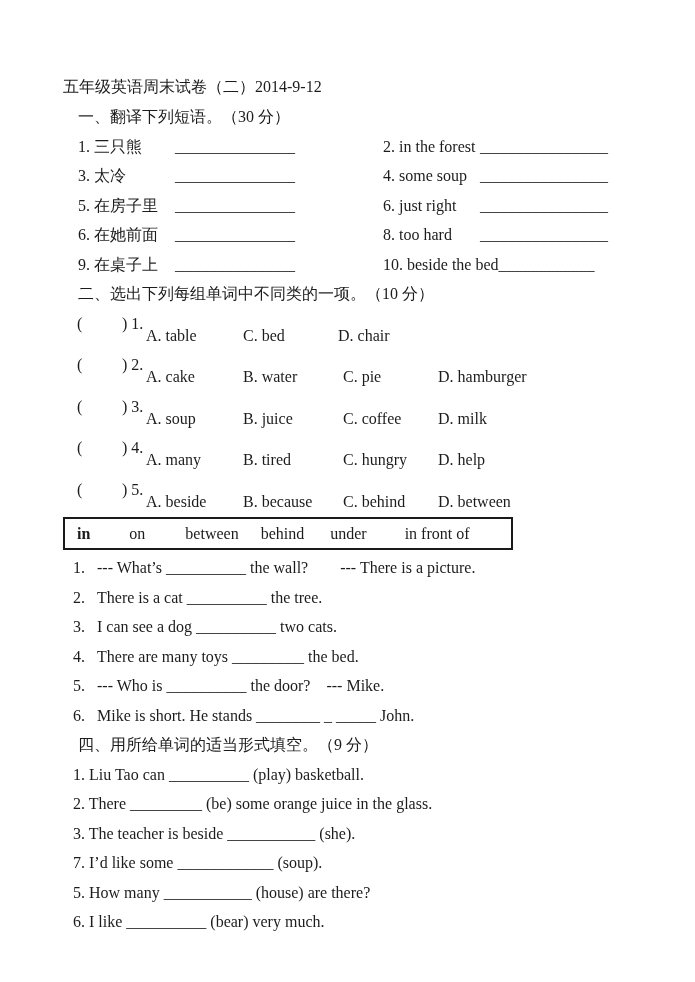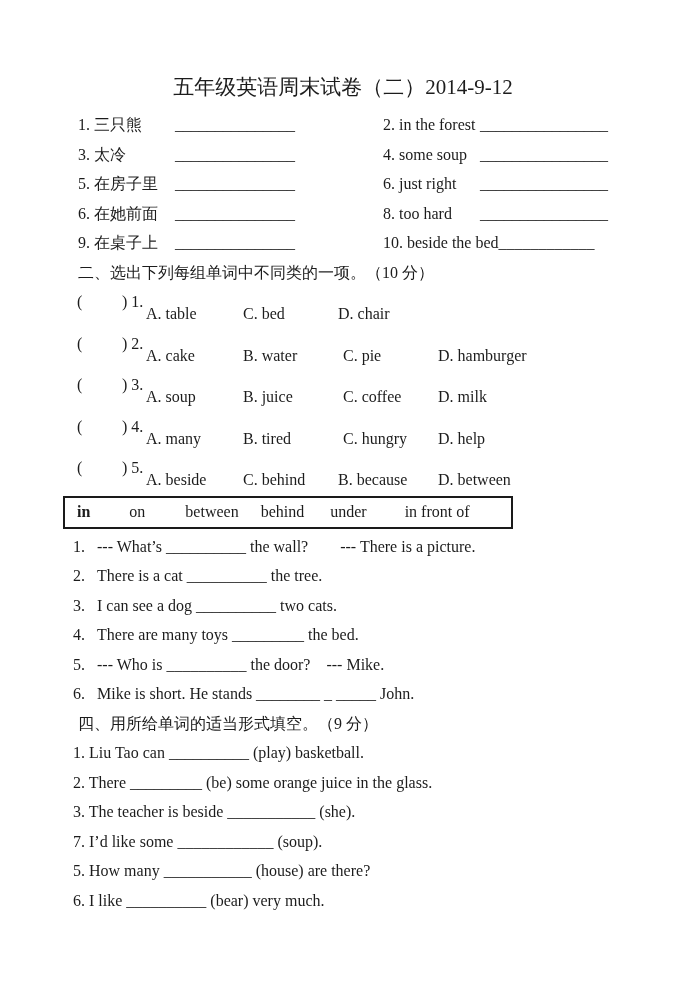--- a/index.html
+++ b/index.html
@@ -11,24 +11,23 @@
   }
   .page {
     box-sizing: border-box;
     width: 695px; height: 982px;
     padding: 72px 18px 0 63px;
     background: #ffffff;
     overflow: hidden;
   }
   .title {
     width: 560px;
-    text-align: center;
-    font-size: 21px;
+    font-size: 16px;
     line-height: 30px;
-    margin-bottom: 8px;
+    margin-bottom: 0;
     white-space: pre-wrap;
   }
   .line {
     font-size: 16px;
     line-height: 29.5px;
     white-space: pre-wrap;
   }
   .header  { margin-left: 15px; }
   
   .s1row   { display: flex; margin-left: 15px; }
@@ -66,20 +65,21 @@
   
   .s4item { margin-left: 10px; }
 </style>
 </head>
 <body>
 
 <div class="page">
 
   <div class="title">五年级英语周末试卷（二）2014-9-12</div>
 
+  <div class="line header">一、翻译下列短语。（30 分）</div>
 
   <div class="line s1row">
     <span class="s1cell-left">
       <span class="s1label">1. 三只熊</span><span class="blank">_______________</span>
     </span>
     <span class="s1cell-right">
       <span class="s1label">2. in the forest</span><span class="blank">________________</span>
     </span>
   </div>
   <div class="line s1row">
@@ -123,21 +123,21 @@
   <div class="line mcrow">
     <span class="mc-paren">(</span><span class="mc-close">) 2.</span><span class="opt opt-a">A. cake</span><span class="opt opt-b">B. water</span><span class="opt opt-c">C. pie</span><span class="opt opt-d">D. hamburger</span>
   </div>
   <div class="line mcrow">
     <span class="mc-paren">(</span><span class="mc-close">) 3.</span><span class="opt opt-a">A. soup</span><span class="opt opt-b">B. juice</span><span class="opt opt-c">C. coffee</span><span class="opt opt-d">D. milk</span>
   </div>
   <div class="line mcrow">
     <span class="mc-paren">(</span><span class="mc-close">) 4.</span><span class="opt opt-a">A. many</span><span class="opt opt-b">B. tired</span><span class="opt opt-c">C. hungry</span><span class="opt opt-d">D. help</span>
   </div>
   <div class="line mcrow">
-    <span class="mc-paren">(</span><span class="mc-close">) 5.</span><span class="opt opt-a">A. beside</span><span class="opt opt-c">C. behind</span><span class="opt opt-b">B. because</span><span class="opt opt-d">D. between</span>
+    <span class="mc-paren">(</span><span class="mc-close">) 5.</span><span class="opt opt-a">A. beside</span><span class="opt opt-b">B. because</span><span class="opt opt-c">C. behind</span><span class="opt opt-d">D. between</span>
   </div>
 
 
   <div class="prep-box">
     <span>in</span>
     <span>on</span>
     <span>between</span>
     <span>behind</span>
     <span>under</span>
     <span>in front of</span>

